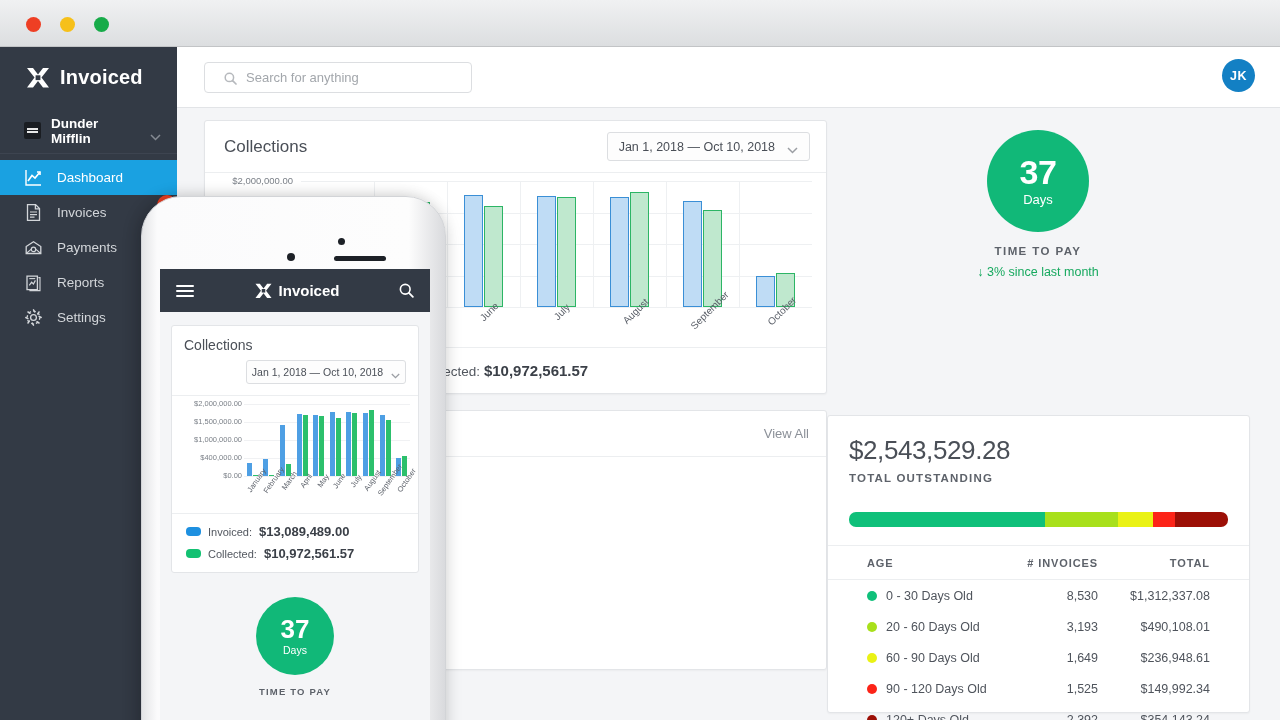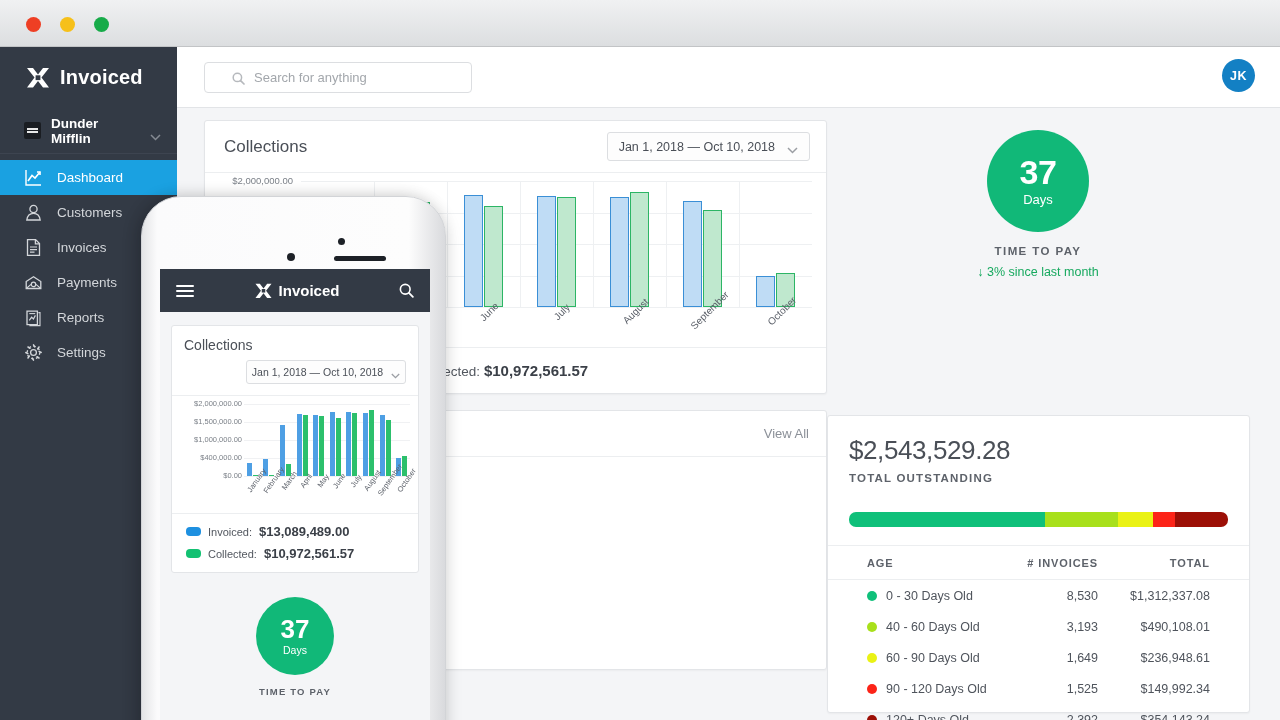--- a/index.html
+++ b/index.html
@@ -60,21 +60,21 @@
   }
 
   
   .topbar {
     position:absolute; left:177px; top:47px; width:1103px; height:61px;
     background:#fff; border-bottom:1px solid #e2e4e7;
   }
   .search-box {
     position:absolute; left:27px; top:15px; width:268px; height:31px;
     border:1px solid #dcdee1; border-radius:4px; background:#fff;
-    display:flex; align-items:center; padding-left:27px; gap:9px;
+    display:flex; align-items:center; padding-left:19px; gap:9px;
   }
   .search-ico { width:13px; height:13px; flex:0 0 13px; opacity:.55; }
   .search-placeholder { color:#a3a7ac; font-size:13px; }
   .avatar {
     position:absolute; right:25px; top:12px; width:33px; height:33px; border-radius:50%;
     background:#1380c4; color:#fff; font-size:12.5px; font-weight:bold;
     display:flex; align-items:center; justify-content:center; letter-spacing:.4px;
   }
 
   
@@ -265,29 +265,20 @@
         <span class="nav-ico">
           <svg viewBox="0 0 19 19" width="19" height="19">
             <path d="M2 2 V17 H17" stroke="#fff" stroke-width="1.4" fill="none"></path>
             <path d="M4 13 L8 7.5 L11 10 L16 4" stroke="#fff" stroke-width="1.6" fill="none"></path>
             <path d="M13 4 H16 V7" stroke="#fff" stroke-width="1.6" fill="none"></path>
           </svg>
         </span>
         <span class="nav-label">Dashboard</span>
       </div>
 
-      <div class="nav-item">
-        <span class="nav-ico">
-          <svg viewBox="0 0 19 19" width="19" height="19">
-            <circle cx="9.5" cy="6" r="3.6" stroke="#d3d6da" stroke-width="1.3" fill="none"></circle>
-            <path d="M2.8 17 C3.4 12.2 6.2 10.3 9.5 10.3 C12.8 10.3 15.6 12.2 16.2 17 Z" stroke="#d3d6da" stroke-width="1.3" fill="none"></path>
-          </svg>
-        </span>
-        <span class="nav-label">Customers</span>
-      </div>
 
       <div class="nav-item">
         <span class="nav-ico">
           <svg viewBox="0 0 19 19" width="19" height="19">
             <path d="M3.5 1.6 H11.6 L15.5 5.6 V17.4 H3.5 Z" stroke="#d3d6da" stroke-width="1.3" fill="none"></path>
             <path d="M11.4 1.8 V5.8 H15.3" stroke="#d3d6da" stroke-width="1.3" fill="none"></path>
             <path d="M6 9 H13 M6 11.6 H13 M6 14.2 H10.5" stroke="#d3d6da" stroke-width="1.2"></path>
           </svg>
         </span>
         <span class="nav-label">Invoices
@@ -488,21 +479,21 @@
               <div class="out-age">
                 <span class="out-dot" style="background:#0fc07a"></span>
                 <span>0 - 30 Days Old</span>
               </div>
               <div class="out-inv">8,530</div>
               <div class="out-tot">$1,312,337.08</div>
             </div>
             <div class="out-tr">
               <div class="out-age">
                 <span class="out-dot" style="background:#a8e01b"></span>
-                <span>40 - 60 Days Old</span>
+                <span>20 - 60 Days Old</span>
               </div>
               <div class="out-inv">3,193</div>
               <div class="out-tot">$490,108.01</div>
             </div>
             <div class="out-tr">
               <div class="out-age">
                 <span class="out-dot" style="background:#eaf215"></span>
                 <span>60 - 90 Days Old</span>
               </div>
               <div class="out-inv">1,649</div>

